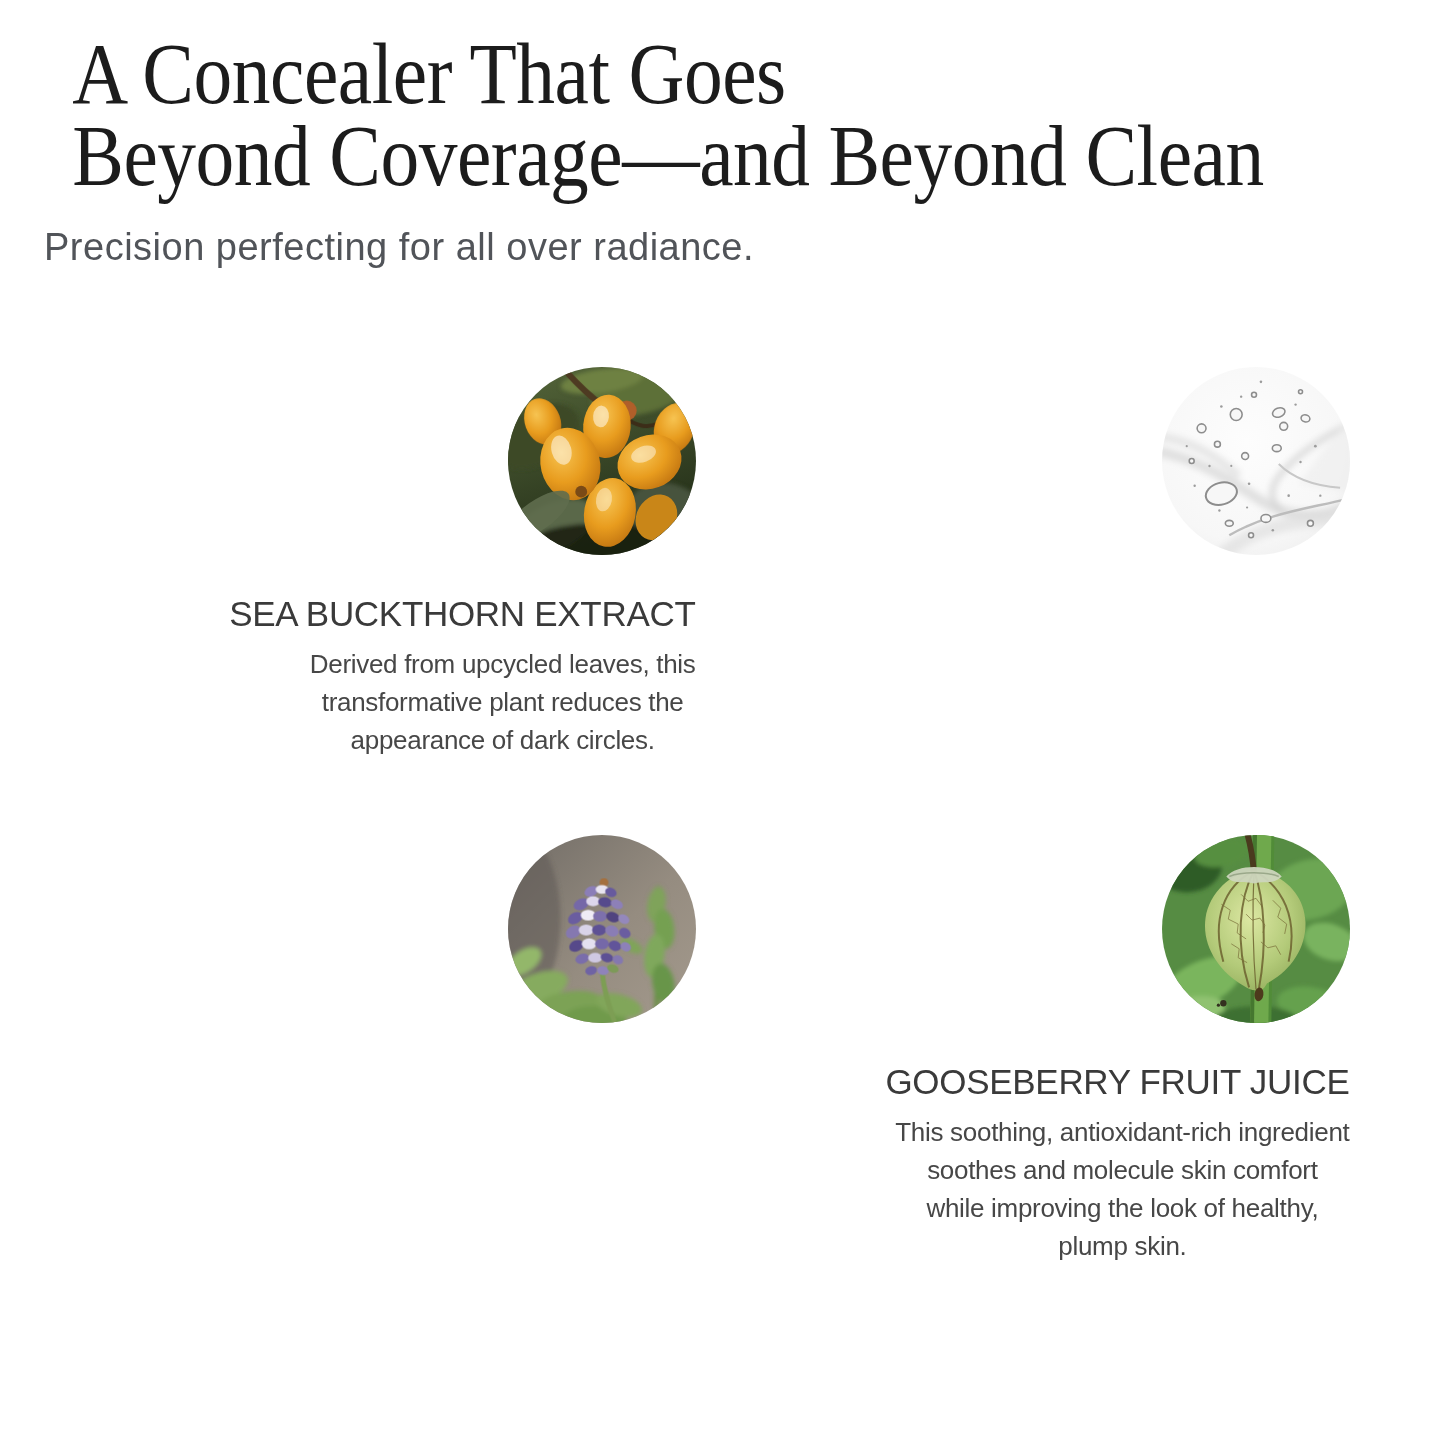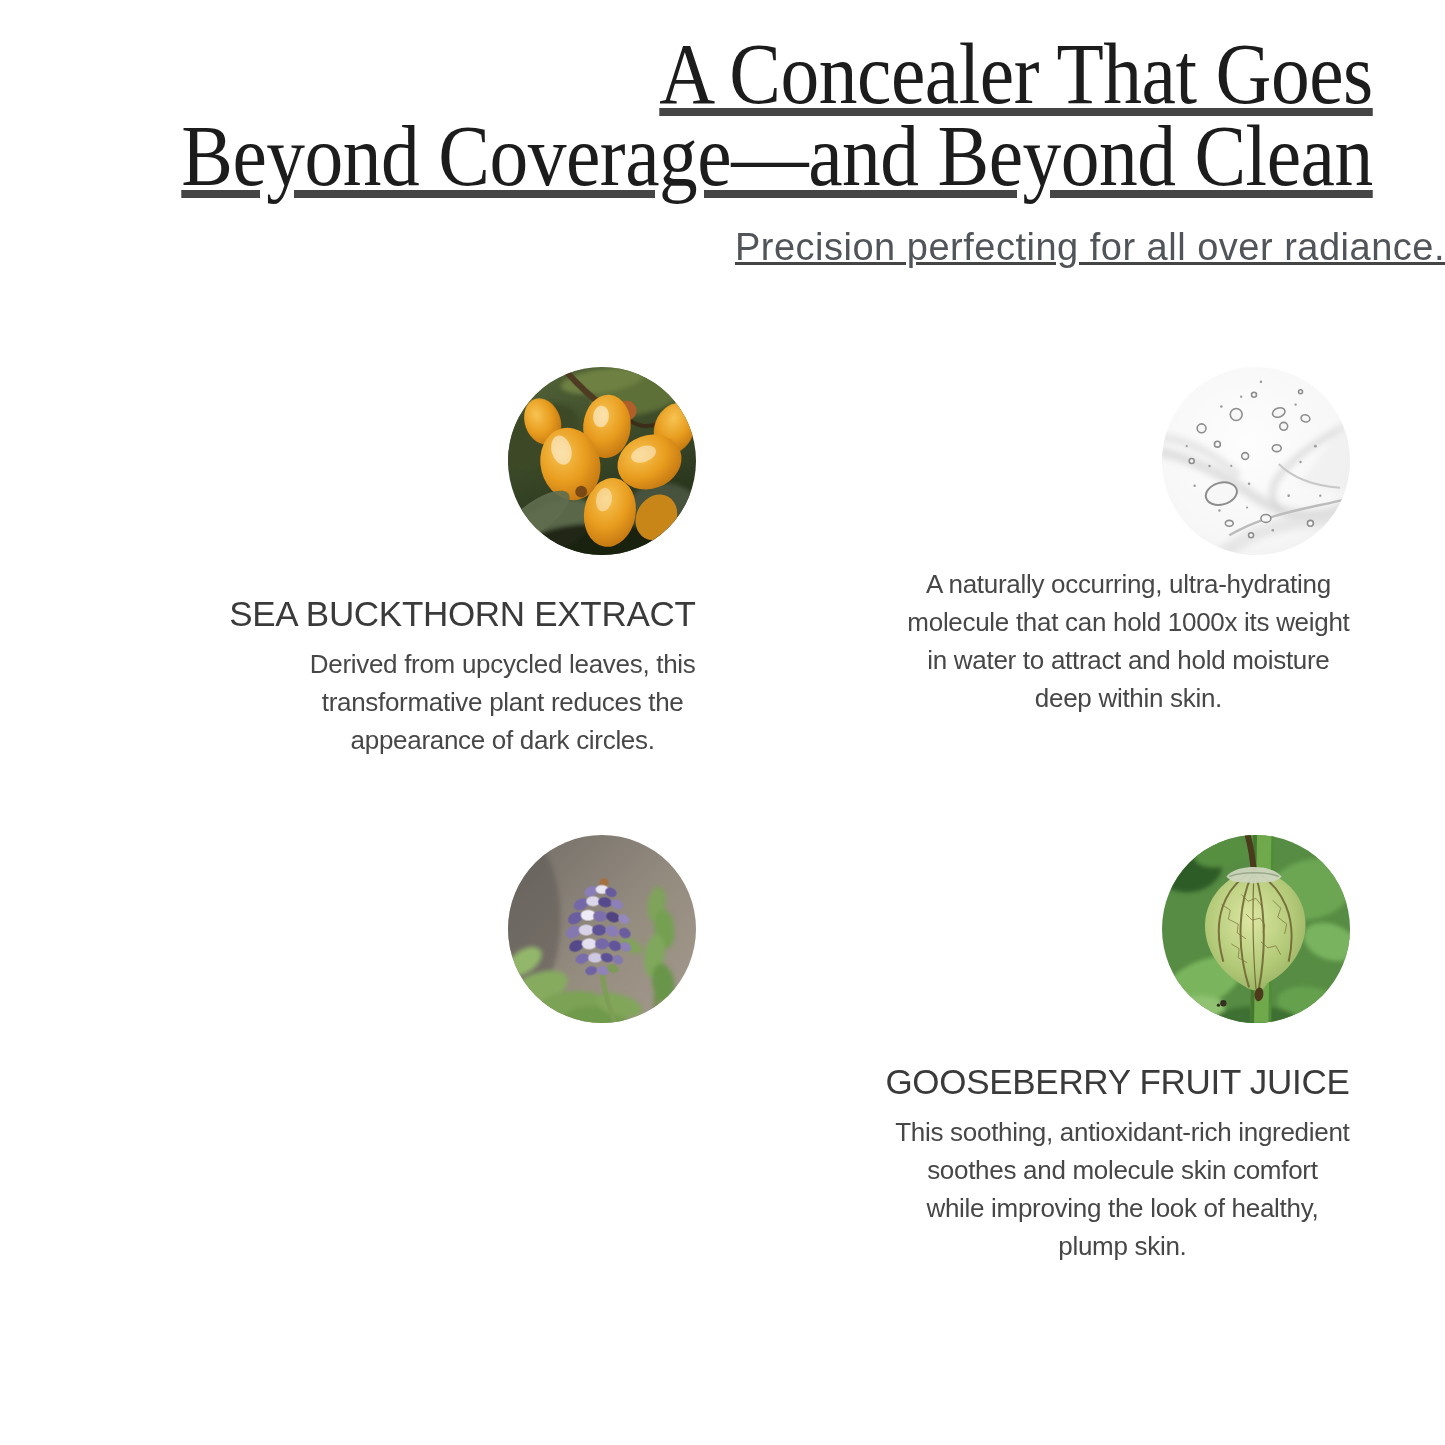--- a/index.html
+++ b/index.html
@@ -1,29 +1,29 @@
 <!DOCTYPE html>
 <html><head>
 <meta charset="utf-8">
 <style>
   html,body{margin:0;padding:0;}
   body{
     width:1445px;height:1445px;background:#ffffff;
     font-family:"Liberation Sans",sans-serif;color:#454545;overflow:hidden;
   }
   .page{width:1445px;height:1445px;}
-  .header{text-align:right;padding-top:34px;text-decoration:underline;}
+  .header{text-align:left;padding-top:34px;}
   .title{
     margin:0;font-family:"Liberation Serif","DejaVu Serif",serif;font-weight:400;
     font-size:86px;line-height:0.95;color:#1c1c1c;white-space:pre-line;
     transform:scaleX(0.9);transform-origin:50% 50%;letter-spacing:-0.5px;
   }
   .subtitle{
     margin:28px 0 0 0;font-size:38px;line-height:1.2;color:#515459;
-    font-weight:400;letter-spacing:0.5px;
+    font-weight:400;letter-spacing:0.5px;padding-left:44px;
   }
   .grid{
     margin-top:96px;
     display:grid;grid-template-columns:600px 600px;column-gap:54px;row-gap:76px;
     justify-content:center;justify-items:center;
   }
   .card{display:flex;flex-direction:column;align-items:flex-end;text-align:center;width:600px;}
   .photo{
     width:188px;height:188px;border-radius:50%;overflow:hidden;flex:0 0 auto;
   }
@@ -156,24 +156,20 @@
             <circle cx="58" cy="145" r="1.2"></circle>
               <circle cx="112" cy="165" r="1.3"></circle>
               <circle cx="86" cy="142" r="1.1"></circle>
             <circle cx="33" cy="120" r="1.2"></circle>
               <circle cx="160" cy="130" r="1.2"></circle>
               <circle cx="140" cy="96" r="1.2"></circle>
             <circle cx="25" cy="80" r="1.1"></circle>
           </g>
         </svg>
       </div>
-      <p class="ing-desc">A naturally occurring, ultra-hydrating
-molecule that can hold 1000x its weight
-in water to attract and hold moisture
-deep within skin.</p>
     </div>
 
     <div class="card">
       <div class="photo">
         <svg viewBox="0 0 190 190">
           <defs>
             <linearGradient id="licBg" x1="0" y1="0" x2="1" y2="1">
               <stop offset="0%" stop-color="#716c66"></stop>
               <stop offset="55%" stop-color="#958c80"></stop>
               <stop offset="100%" stop-color="#a49a8d"></stop>

